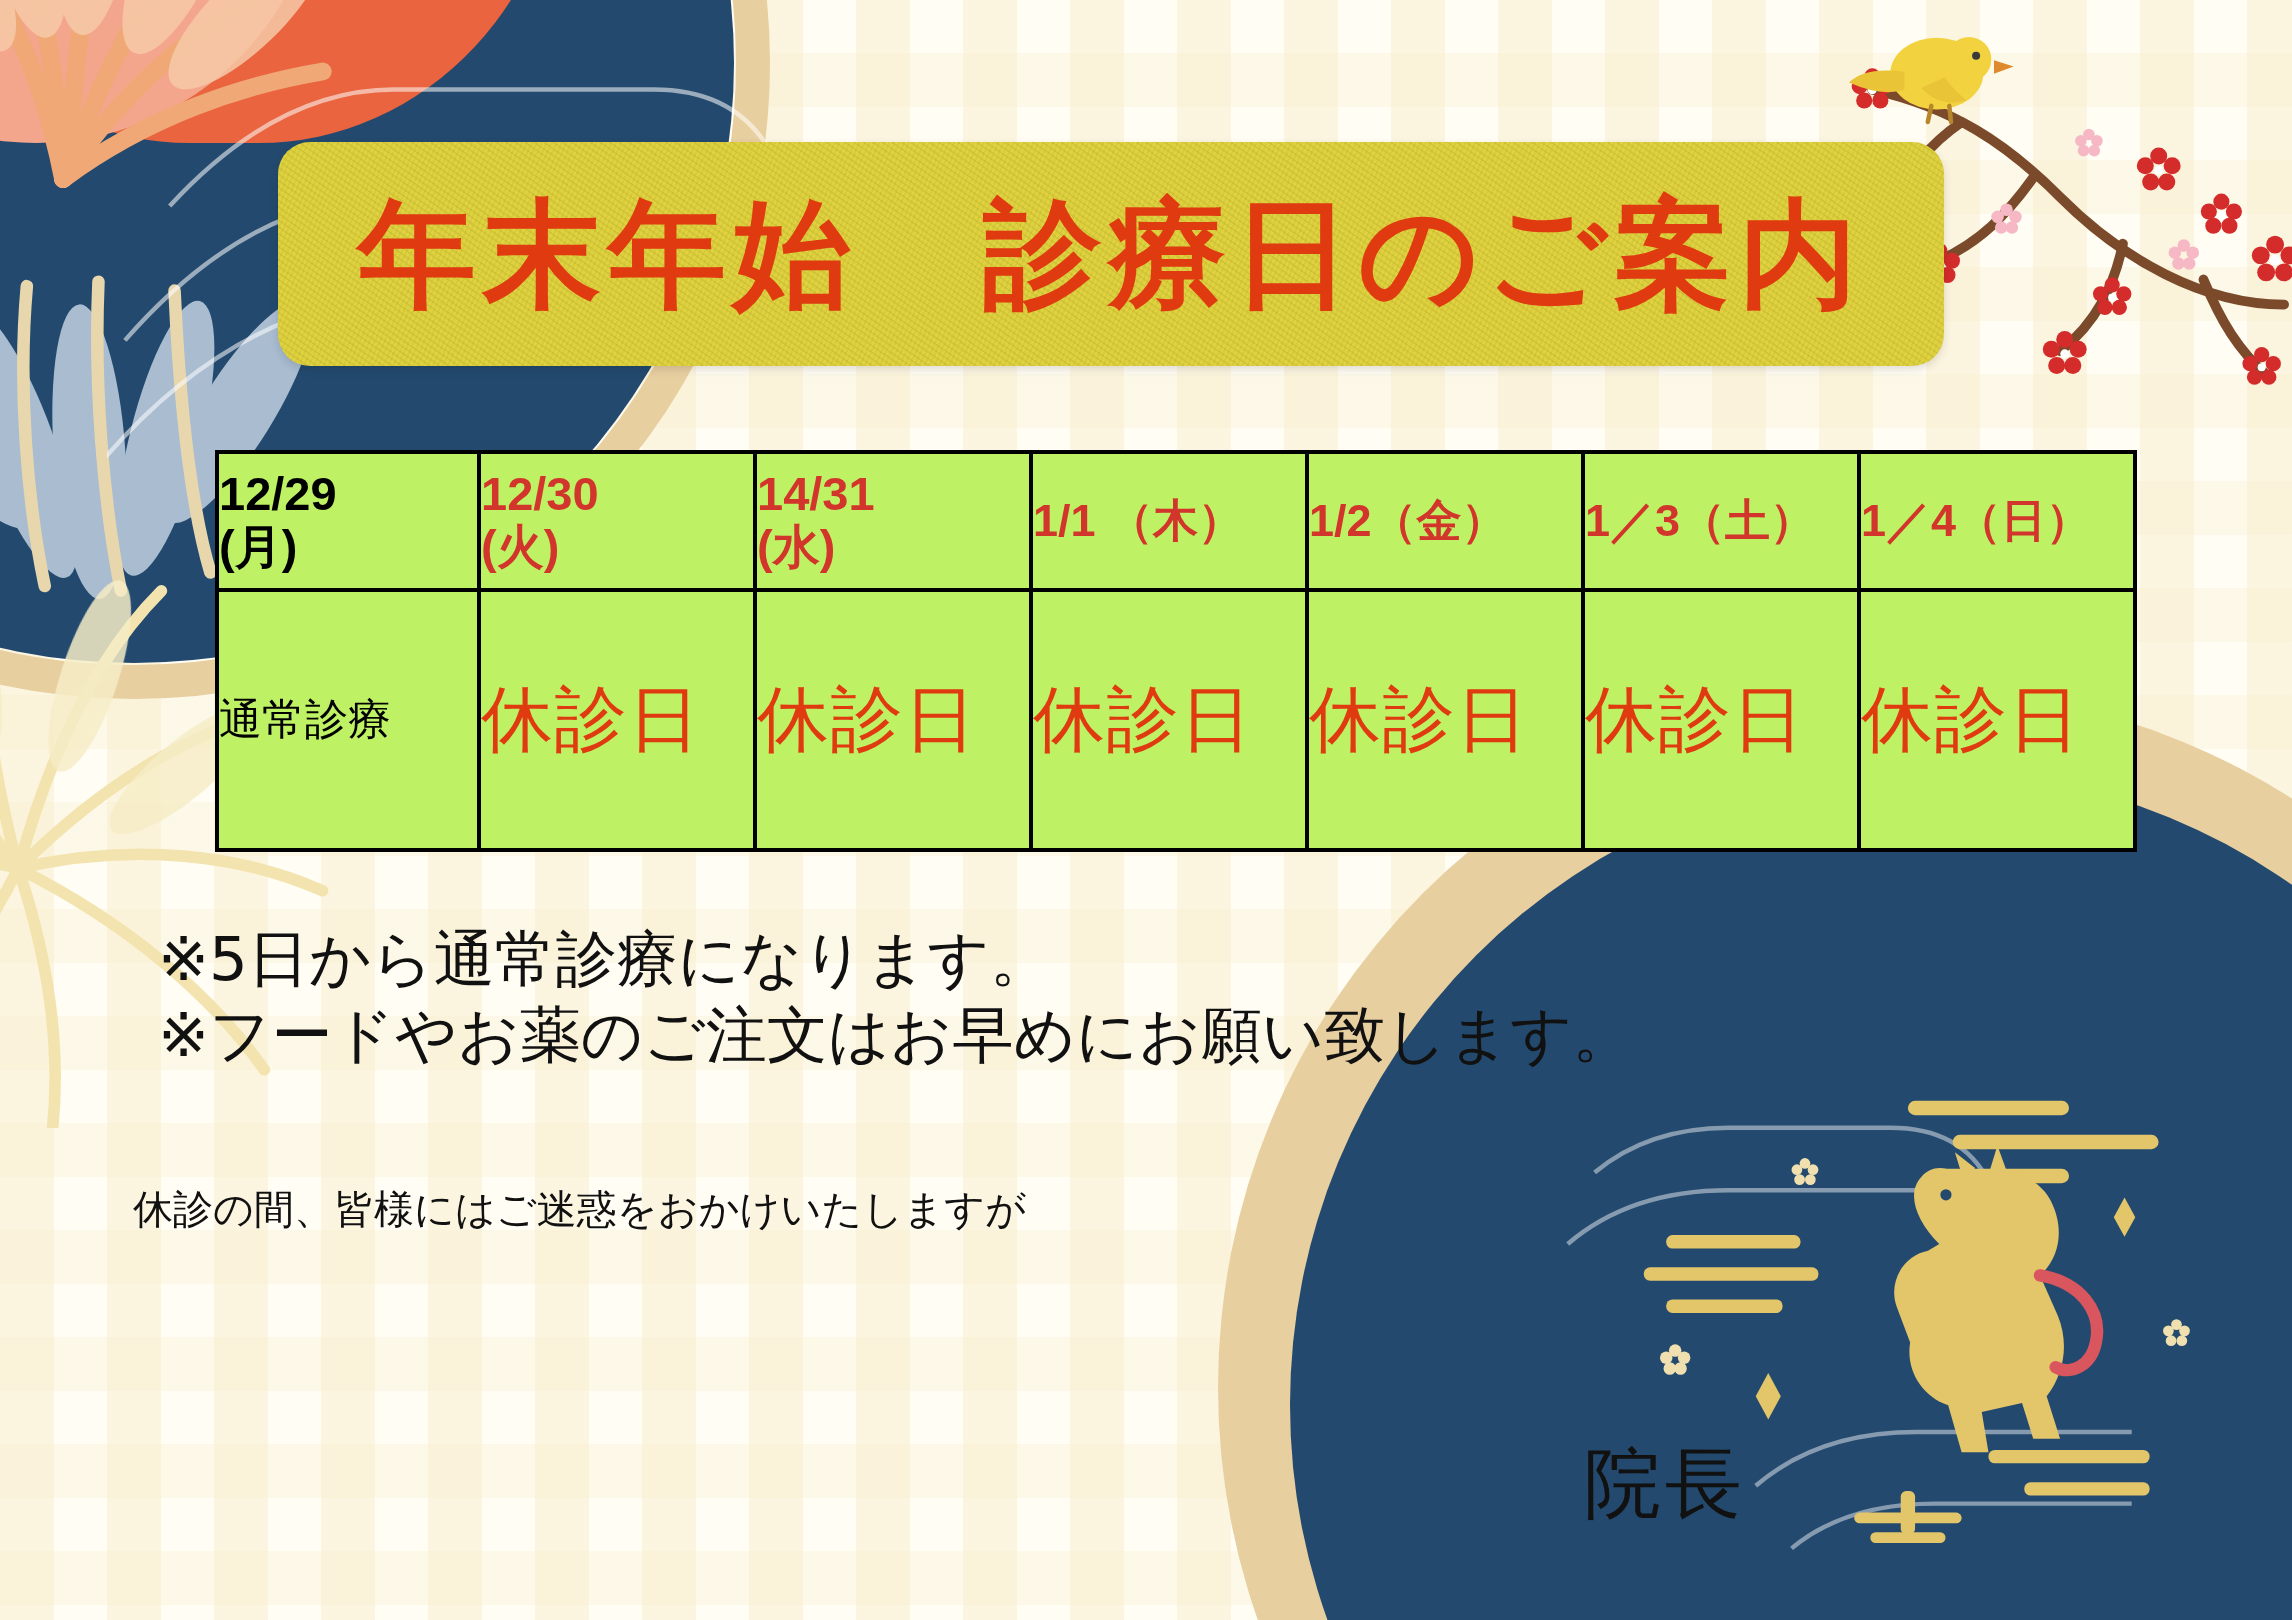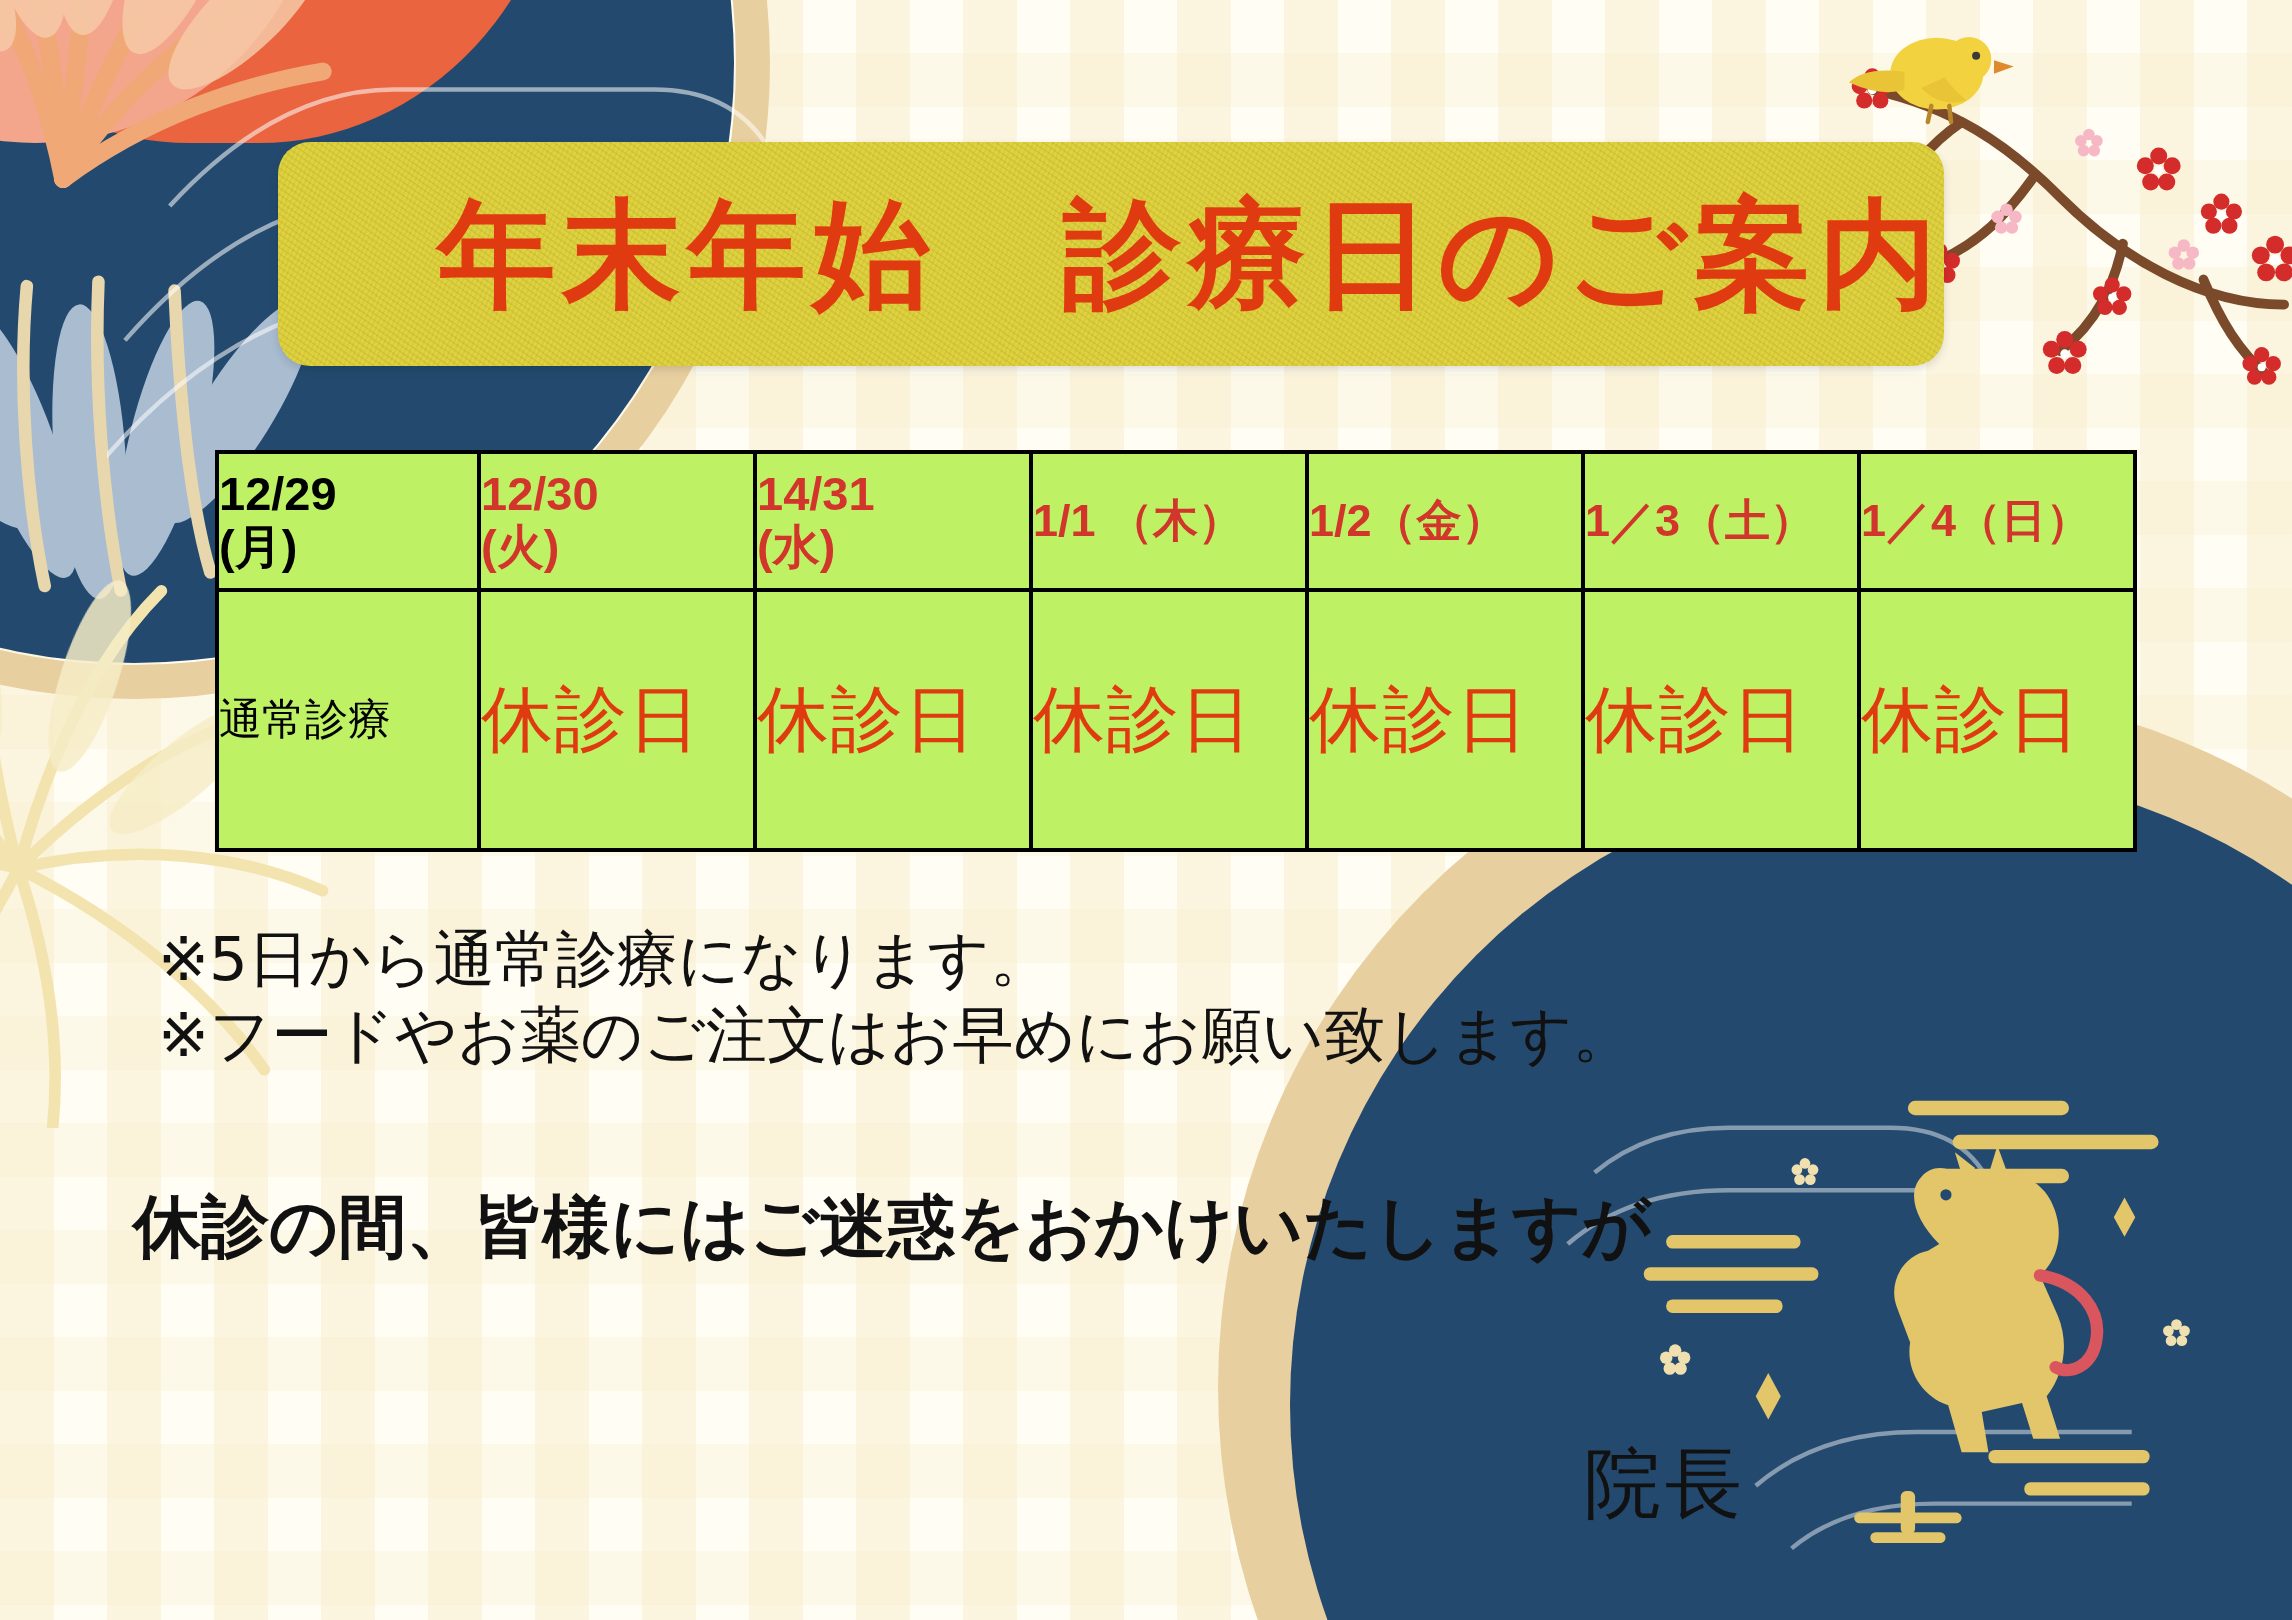--- a/index.html
+++ b/index.html
@@ -64,21 +64,21 @@
   
   .banner{
     position:absolute;left:278px;top:142px;
     width:1666px;height:224px;
     border-radius:32px;
     background:
       repeating-linear-gradient(115deg, rgba(190,170,40,.20) 0 1.8px, rgba(255,255,255,0) 1.8px 4.5px),
       repeating-linear-gradient(35deg, rgba(120,110,20,.12) 0 1.8px, rgba(255,255,255,0) 1.8px 5.4px),
       #dfd23f;
     box-shadow:0 3.6px 9px rgba(0,0,0,.12);
-    display:flex;align-items:center;justify-content:flex-end;
+    display:flex;align-items:center;justify-content:center;
   }
   .banner-text{
     font-family:"DejaVu Sans","Liberation Sans",sans-serif;
     font-size:118px;
     font-weight:700;
     color:#e03a10;
     letter-spacing:.06em;
     white-space:pre;
     line-height:1;
   }
@@ -127,21 +127,21 @@
   }
   .notes .ln{
     font-size:61px;line-height:1.24;white-space:pre;margin-left:24px;
   }
   .para{
     position:absolute;left:133px;top:1184px;
     color:#111;
     font-family:"DejaVu Sans","Liberation Sans",sans-serif;
   }
   .para .ln{
-    font-size:68px;line-height:1.26;white-space:pre;font-weight:bold;
+    font-size:40px;line-height:1.26;white-space:pre;
   }
   .sign{
     position:absolute;left:1584px;top:1433px;
     font-size:77px;color:#111;
     font-family:"DejaVu Sans","Liberation Sans",sans-serif;
     letter-spacing:.05em;
   }
 
   
   .plum{position:absolute;right:0;top:36px;width:555px;height:385px;}

